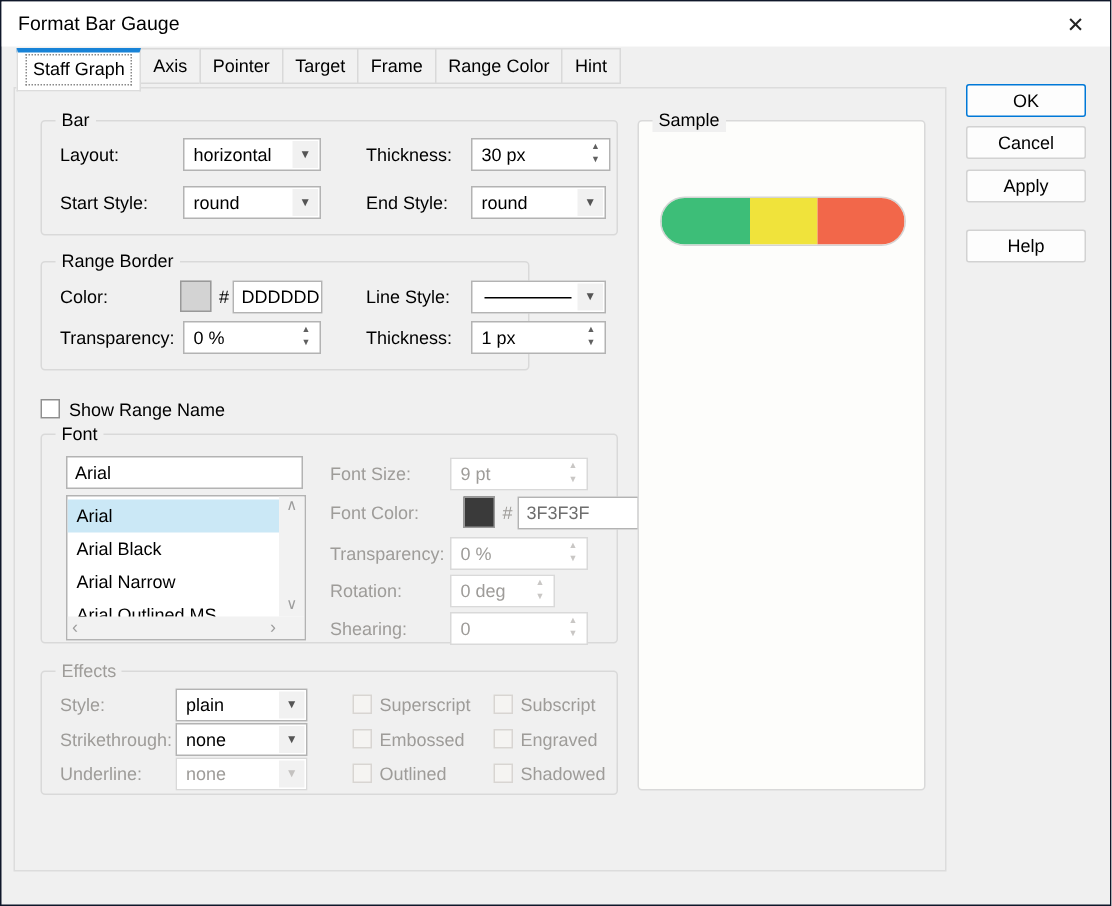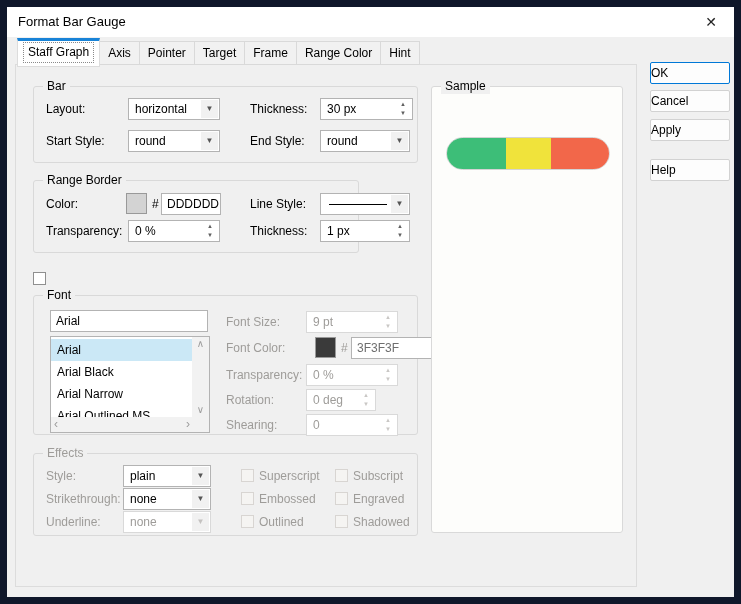--- a/index.html
+++ b/index.html
@@ -1,28 +1,28 @@
 <!DOCTYPE html>
 <html><head>
 <meta charset="utf-8">
 <style>
   html,body{margin:0;padding:0;background:#cfcfcf;}
   .win{
     position:relative;width:741px;height:604px;box-sizing:border-box;
-    background:#f0f0f0;border:7px solid #0f172a;
+    background:#f0f0f0;border:1px solid #0f172a;
     font-family:"Liberation Sans",sans-serif;font-size:12px;color:#000;
     overflow:hidden;
   }
   
   .titlebar{position:absolute;left:0;top:0;right:0;height:30px;background:#ffffff;}
   .title{position:absolute;left:11px;top:0;line-height:30px;font-size:13px;}
   .close{position:absolute;right:6px;top:0;width:34px;height:30px;text-align:center;
          line-height:30px;font-size:14px;color:#222;cursor:default;}
   
-  .tabs{position:absolute;left:10px;top:31px;display:flex;align-items:flex-end;z-index:5;}
+  .tabs{position:absolute;left:10px;top:31px;display:flex;z-index:5;}
   .tab{background:#f1f1f1;border:1px solid #d9d9d9;margin-left:-1px;height:24px;
        line-height:23px;padding:0 8px;box-sizing:border-box;white-space:nowrap;}
   .tab.active{background:#ffffff;border:1px solid #dcdcdc;border-top:3px solid #1883d7;
        height:29px;line-height:22px;padding:0 5px;margin-bottom:-2px;z-index:6;margin-left:0;}
   .tab.active .focus{display:inline-block;border:1px dotted #8a8a8a;padding:1px 4px;line-height:17px;}
   
   .panel{position:absolute;left:8px;top:57px;width:622px;height:523px;box-sizing:border-box;
          background:#f0f0f0;border:1px solid #dcdcdc;z-index:1;}
   .group{position:absolute;border:1px solid #d9d9d9;border-radius:3px;box-sizing:border-box;}
   .legend{position:absolute;top:-8px;left:9px;background:#f0f0f0;padding:0 4px;line-height:15px;}
@@ -63,21 +63,21 @@
   .hscroll{position:absolute;left:0;right:0;bottom:0;height:15px;background:#f2f2f2;}
   .hscroll .lt{position:absolute;left:3px;top:0;color:#9d9d9d;font-size:12px;line-height:14px;}
   .hscroll .rt{position:absolute;right:19px;top:0;color:#9d9d9d;font-size:12px;line-height:14px;}
   
   .samplegrp{background:#fdfdfb;}
   .bar{position:absolute;left:14px;top:50px;width:164px;height:33px;border-radius:17px;
        display:flex;overflow:hidden;border:1px solid #d4d4d4;box-sizing:border-box;}
   .seg{height:100%;}
   
   .btn{position:absolute;left:643px;width:80px;height:22px;background:#fdfdfd;
-       border:1px solid #d2d2d2;border-radius:2px;line-height:20px;box-sizing:border-box;}
+       border:1px solid #d2d2d2;border-radius:2px;text-align:center;line-height:20px;box-sizing:border-box;}
   .btn.ok{border-color:#0078d7;}
 </style>
 </head>
 <body>
 
 <div class="win">
 
   <div class="titlebar">
     <span class="title">Format Bar Gauge</span>
     <span class="close">✕</span>
@@ -153,20 +153,21 @@
     <span class="lbl" style="left:234px;top:155px;">Thickness:</span>
     <div class="spin" style="left:304px;top:155px;width:90px;">
       <span class="val">1 px</span>
       <span class="spinbtns">
           <span>▲</span>
           <span>▼</span>
         </span>
     </div>
 
     <div class="cb" style="left:17px;top:207px;"></div>
+    <span class="lbl" style="left:36px;top:203px;">Show Range Name</span>
 
     <div class="group" style="left:17px;top:230px;width:385px;height:140px;">
       <span class="legend">Font</span>
     </div>
     <input class="txt" style="left: 34px; top: 245px; width: 158px;" value="Arial">
     <div class="list" style="left:34px;top:271px;width:160px;height:97px;">
       <div class="litems">
         <div class="item sel">Arial</div>
         <div class="item">Arial Black</div>
         <div class="item">Arial Narrow</div>

